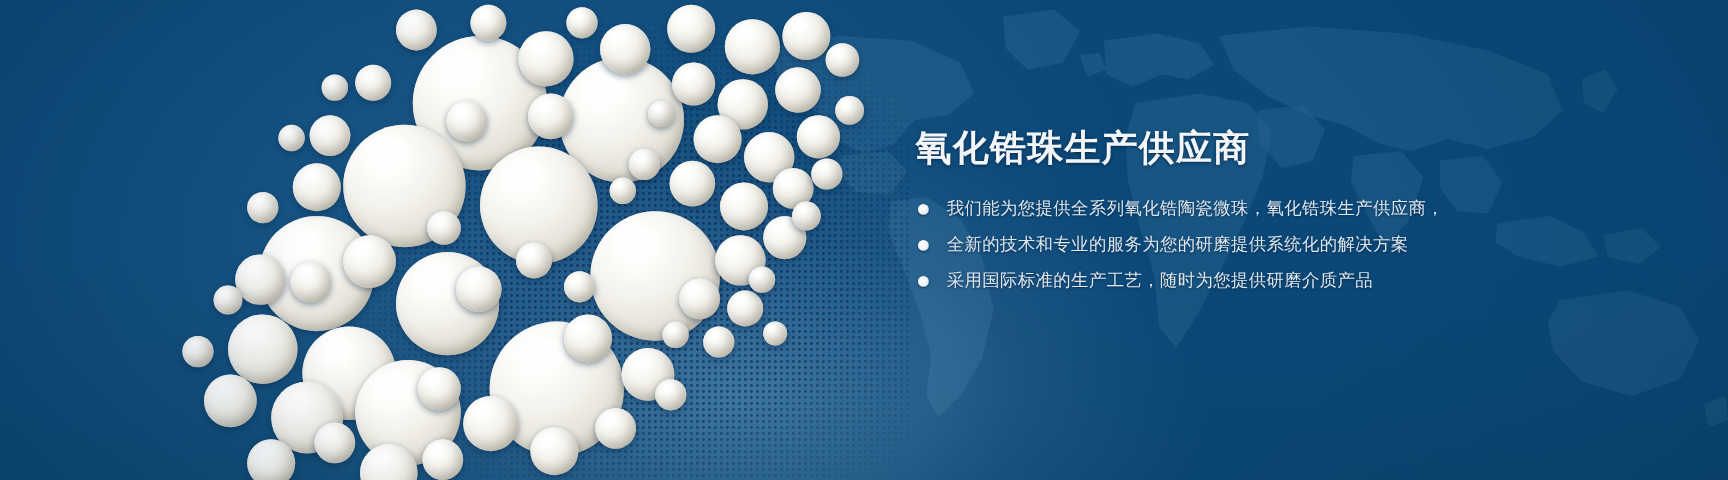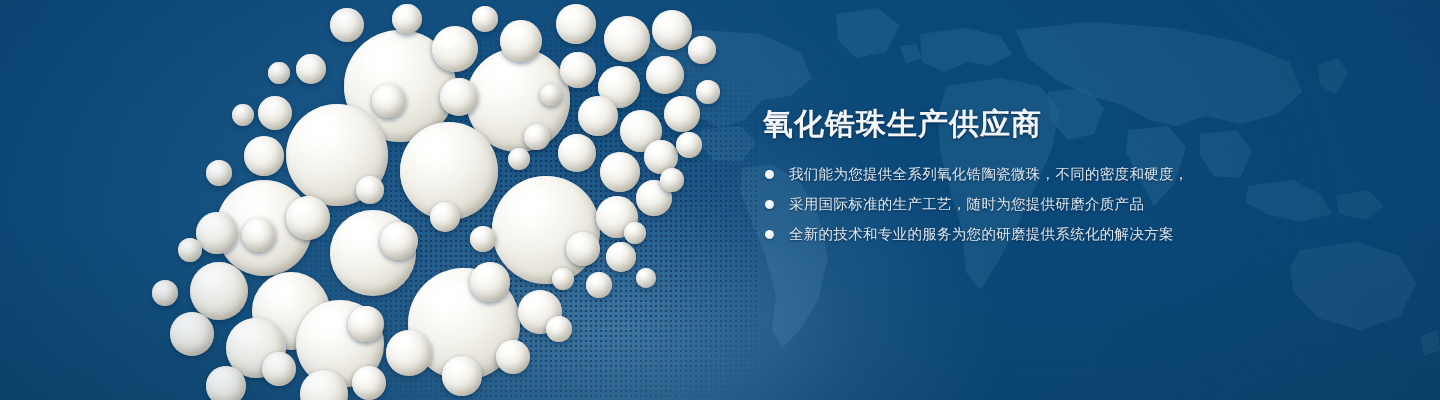--- a/index.html
+++ b/index.html
@@ -255,26 +255,26 @@
     <div class="bead" style="left:636px;  top:268px; width:20px;  height:20px;"></div>
   </div>
 
   <div class="bg-vignette"></div>
 
   <div class="copy">
     <h1 class="headline">氧化锆珠生产供应商</h1>
     <ul class="bullets">
       <li class="bullet">
         <span class="dot"></span>
-        <span>我们能为您提供全系列氧化锆陶瓷微珠，不同的密度和硬度，</span>
+        <span>我们能为您提供全系列氧化锆陶瓷微珠，氧化锆珠生产供应商，</span>
+      </li>
+      <li class="bullet">
+        <span class="dot"></span>
+        <span>全新的技术和专业的服务为您的研磨提供系统化的解决方案</span>
       </li>
       <li class="bullet">
         <span class="dot"></span>
         <span>采用国际标准的生产工艺，随时为您提供研磨介质产品</span>
       </li>
-      <li class="bullet">
-        <span class="dot"></span>
-        <span>全新的技术和专业的服务为您的研磨提供系统化的解决方案</span>
-      </li>
     </ul>
   </div>
 
 </div>
 
 </body></html>

